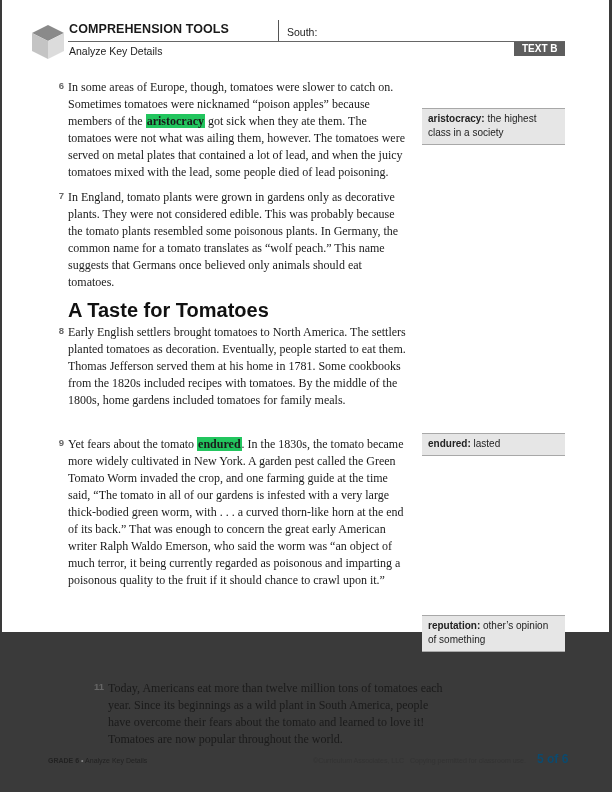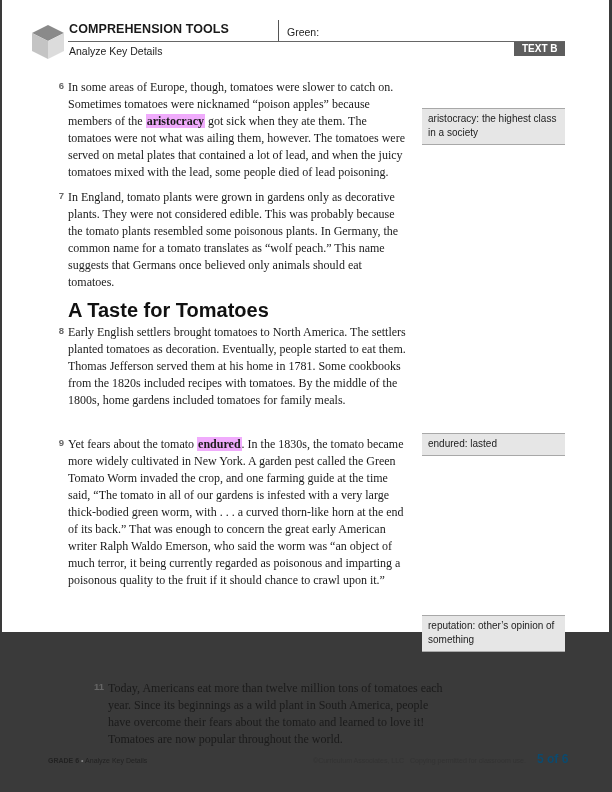--- a/index.html
+++ b/index.html
@@ -16,47 +16,47 @@
   .hdr-hline { position:absolute; left:66px; top:41px; width:497px; height:1px; background:#666; }
   .hdr-sub { position:absolute; left:67px; top:45px; font-size:10.5px; color:#222; }
   .textb { position:absolute; left:512px; top:42px; width:51px; height:14px; background:#5d5d5d;
            clip-path: polygon(10% 0, 100% 0, 100% 100%, 0 100%, 0 0); }
   .textb-label { position:absolute; left:520px; top:42px; font-size:10px; font-weight:bold; color:#fff; line-height:14px; }
 
   
   .para { position:absolute; left:47px; width:360px; }
   .pnum { position:absolute; left:0; top:1px; width:15px; text-align:right; font-size:9.5px; font-weight:bold; color:#666; }
   .ptext { margin-left:19px; font-size:12px; line-height:17px; color:#1a1a1a; }
-  .hl { background:#f0abfc; font-weight:bold; padding:0 1px; }
+  .hl { background:#22c55e; font-weight:bold; padding:0 1px; }
   .heading { position:absolute; left:66px; top:299px; font-size:20px; font-weight:bold; color:#111; }
 
   
   .gloss { position:absolute; left:420px; width:143px; background:#e6e6e6; border-top:1px solid #a8a8a8; border-bottom:1px solid #a8a8a8;
            padding:3px 6px 4px 6px; box-sizing:border-box; font-size:10px; line-height:14px; color:#222; }
-  .gloss b { font-weight:normal; }
+  .gloss b { font-weight:bold; }
 
   
   .foot-left { position:absolute; left:46px; top:757px; font-size:7px; color:#222; }
   .foot-left b { font-weight:bold; }
   .foot-copy { position:absolute; left:311px; top:757px; font-size:7px; color:#333; }
   .foot-page { position:absolute; left:535px; top:752px; font-size:12px; font-weight:bold; color:#0c4a6e; }
 </style>
 </head>
 <body>
 
 <div class="page">
 
   <svg class="logo" viewBox="0 0 34 36">
     <polygon points="17,1 33,9 17,17 1,9" fill="#8a8a8a"></polygon>
     <polygon points="1,9 17,17 17,35 1,27" fill="#c4c4c4"></polygon>
     <polygon points="33,9 17,17 17,35 33,27" fill="#dcdcdc"></polygon>
   </svg>
   <div class="hdr-title sans">COMPREHENSION TOOLS</div>
   <div class="hdr-vline"></div>
-  <div class="hdr-name sans">Green:</div>
+  <div class="hdr-name sans">South:</div>
   <div class="hdr-hline"></div>
   <div class="hdr-sub sans">Analyze Key Details</div>
   <div class="textb"></div>
   <div class="textb-label sans">TEXT B</div>
 
   <div class="para" style="top:79px;">
     <span class="pnum sans">6</span>
     <div class="ptext serif"><span>In some areas of Europe, though, tomatoes were slower to catch on. Sometimes tomatoes were nicknamed “poison apples” because members of the </span><span class="hl">aristocracy</span><span> got sick when they ate them. The tomatoes were not what was ailing them, however. The tomatoes were served on metal plates that contained a lot of lead, and when the juicy tomatoes mixed with the lead, some people died of lead poisoning.</span></div>
   </div>
 

